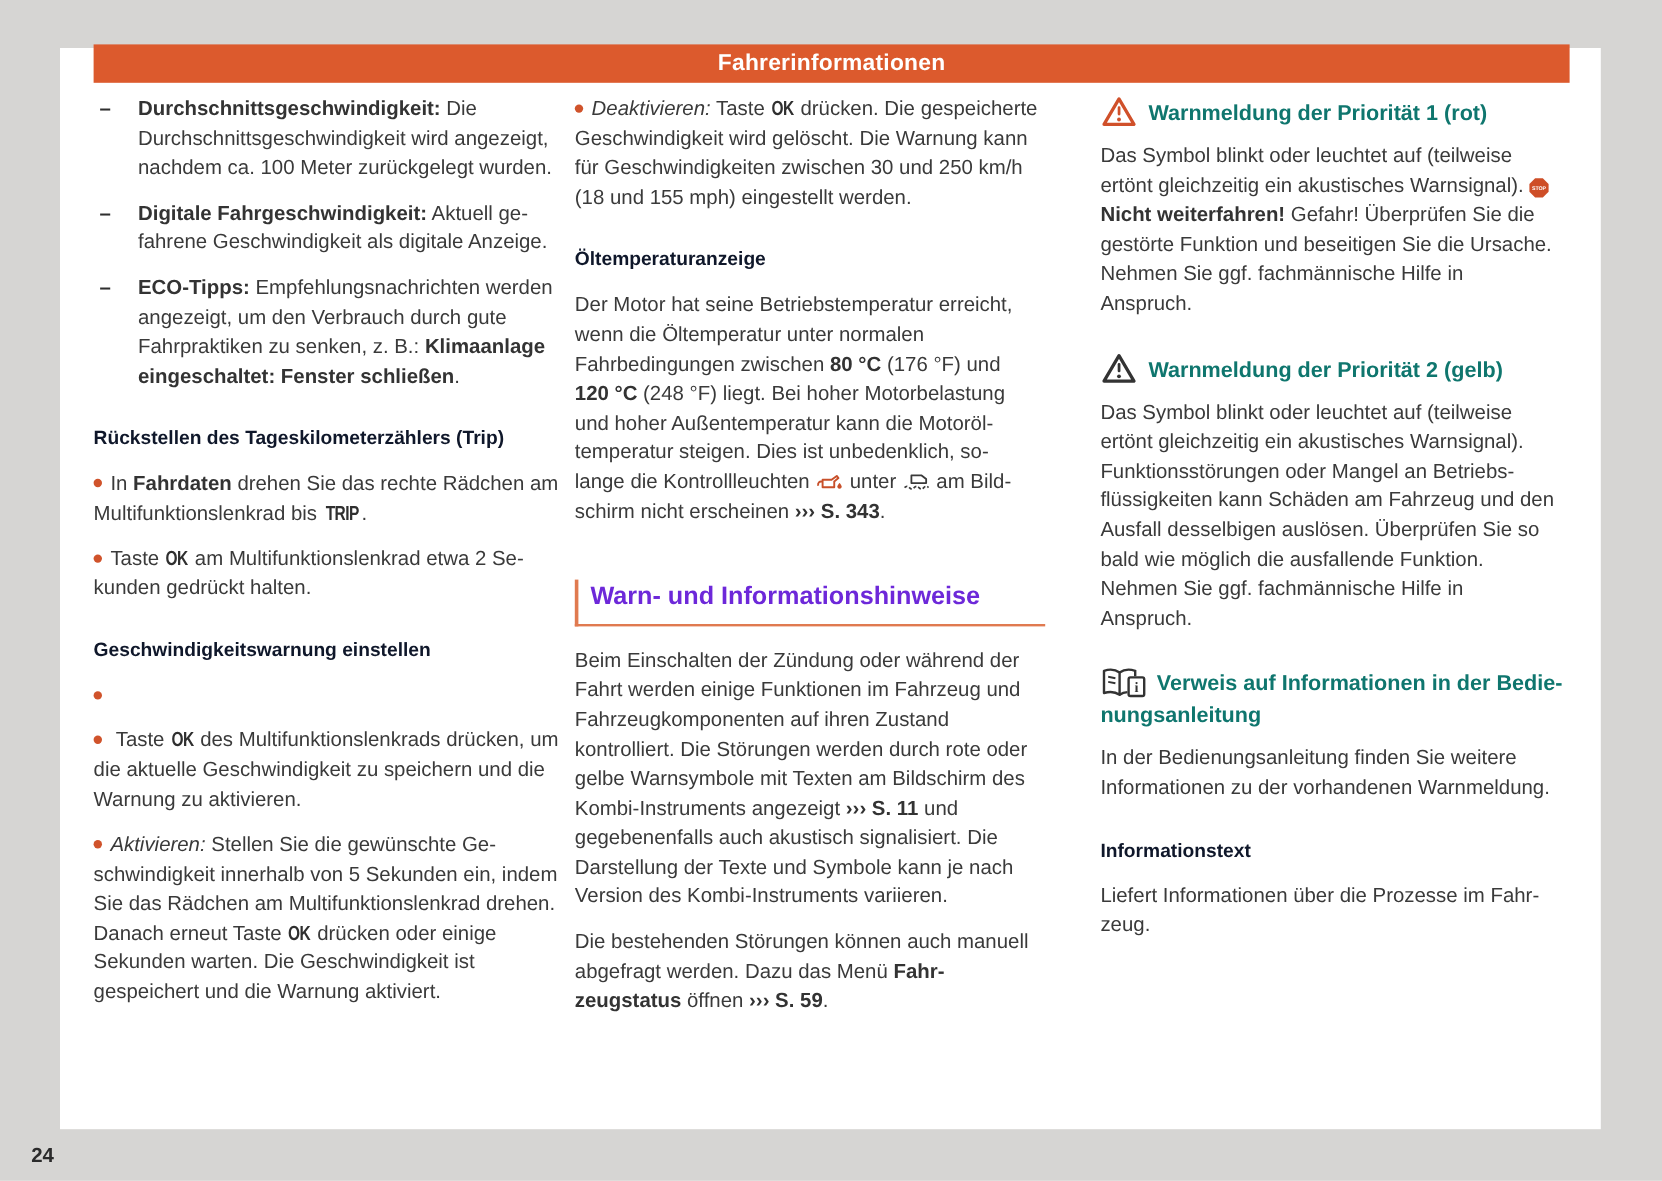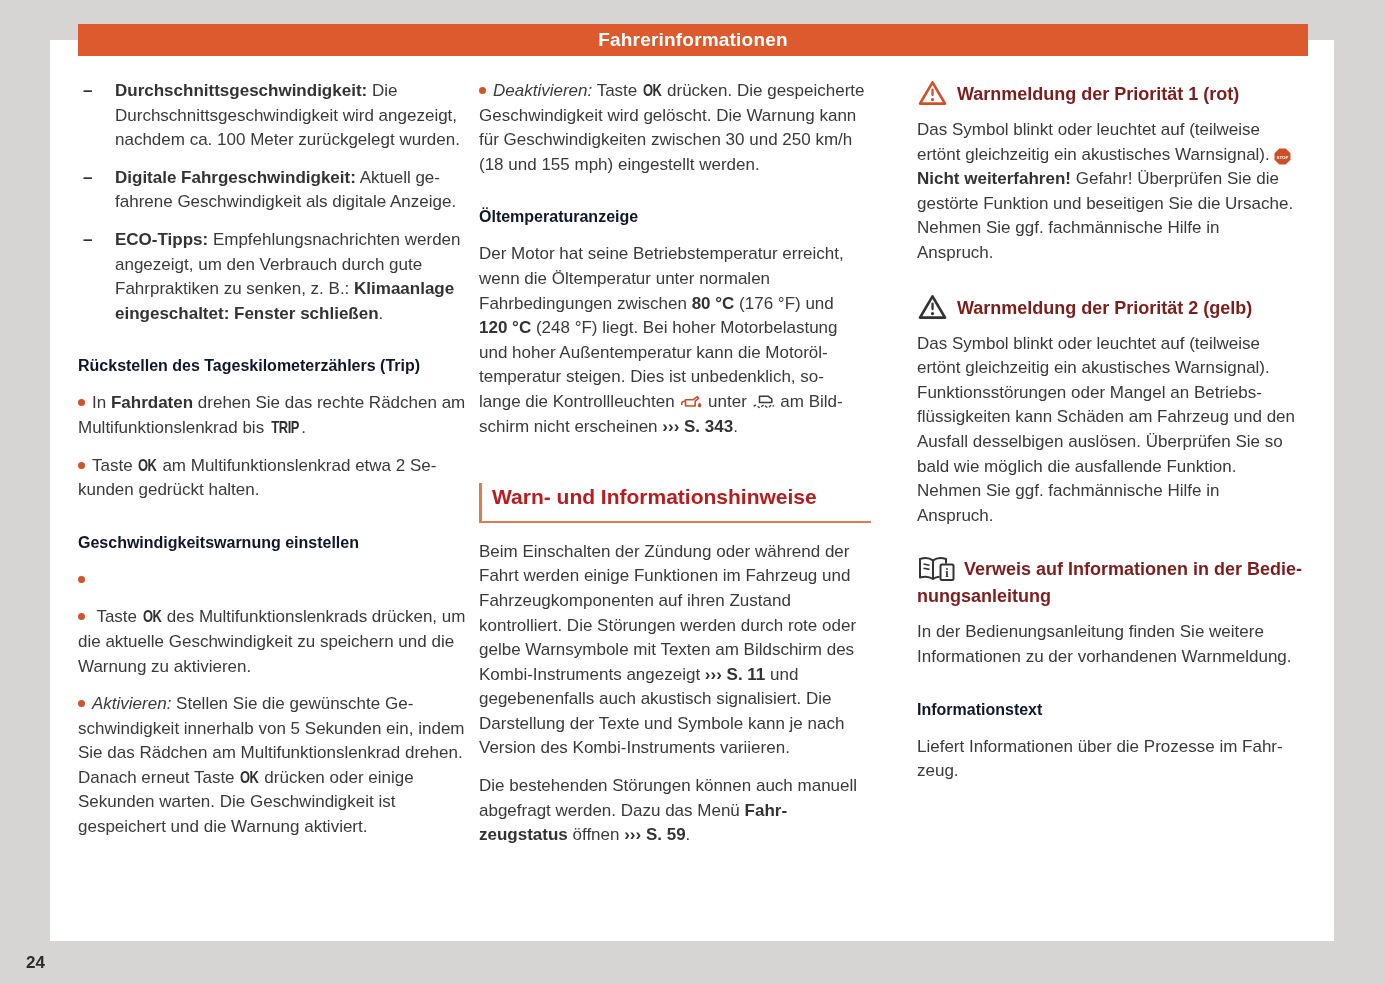--- a/index.html
+++ b/index.html
@@ -1,35 +1,35 @@
 <!DOCTYPE html>
 <html><head>
 <meta charset="utf-8">
 <style>
   html,body{margin:0;padding:0;}
   .stage{position:relative;width:1385px;height:984px;background:#d6d5d3;overflow:hidden;
          font-family:"Liberation Sans",sans-serif;}
   .sheet{position:absolute;left:50px;top:40px;width:1284px;height:901px;background:#ffffff;}
-  .header-bar{position:absolute;left:78px;top:24px;width:1230px;height:32px;background:#dc5a2d;
+  .header-bar{position:absolute;left:78px;top:37px;width:1230px;height:32px;background:#dc5a2d;
               display:flex;align-items:center;justify-content:center;z-index:3;}
   .chapter-title{color:#ffffff;font-weight:700;font-size:19px;letter-spacing:.2px;}
   .page-number{position:absolute;left:26px;top:953px;font-weight:700;font-size:17px;color:#2b2b2b;}
 
   .col{position:absolute;top:79px;color:#3a3a3a;font-size:17px;line-height:24.6px;z-index:2;}
   .col-0{left:78px;width:393px;}
   .col-1{left:479px;width:392px;}
   .col-2{left:917px;width:393px;}
   .col > :first-child{margin-top:0;}
 
   p.body{margin:0 12px 13px 0;}
   .sub-heading{font-size:16px;line-height:25px;font-weight:700;color:#0f172a;margin:27px 0 13px 0;}
-  .icon-heading{font-size:18px;line-height:27px;font-weight:700;color:#7f1d1d;margin:27px 0 10px 0;}
+  .icon-heading{font-size:18px;line-height:27px;font-weight:700;color:#0f766e;margin:27px 0 10px 0;}
   .section-heading{margin:44px 0 17px 0;border-left:3px solid #e07a50;border-bottom:2px solid #e07a50;
                    padding:1px 0 9px 10px;}
-  .section-heading .section-heading-text{font-size:21px;font-weight:700;color:#b91c1c;line-height:26px;}
+  .section-heading .section-heading-text{font-size:21px;font-weight:700;color:#6d28d9;line-height:26px;}
 
   .list{margin:0;}
   .dash-item{position:relative;padding-left:37px;margin:0 0 13px 0;}
   .dash-marker{position:absolute;left:5px;top:0;font-weight:700;color:#2f2f2f;}
   .bullet-item{margin:0 0 13px 0;}
   .bullet-dot{display:inline-block;width:7px;height:7px;border-radius:50%;background:#d0532b;
               vertical-align:2px;margin-right:7px;}
   .b{font-weight:700;color:#333333;}
   .i{font-style:italic;}
   .key{font-weight:700;display:inline-block;transform:scaleX(0.76);transform-origin:center;

